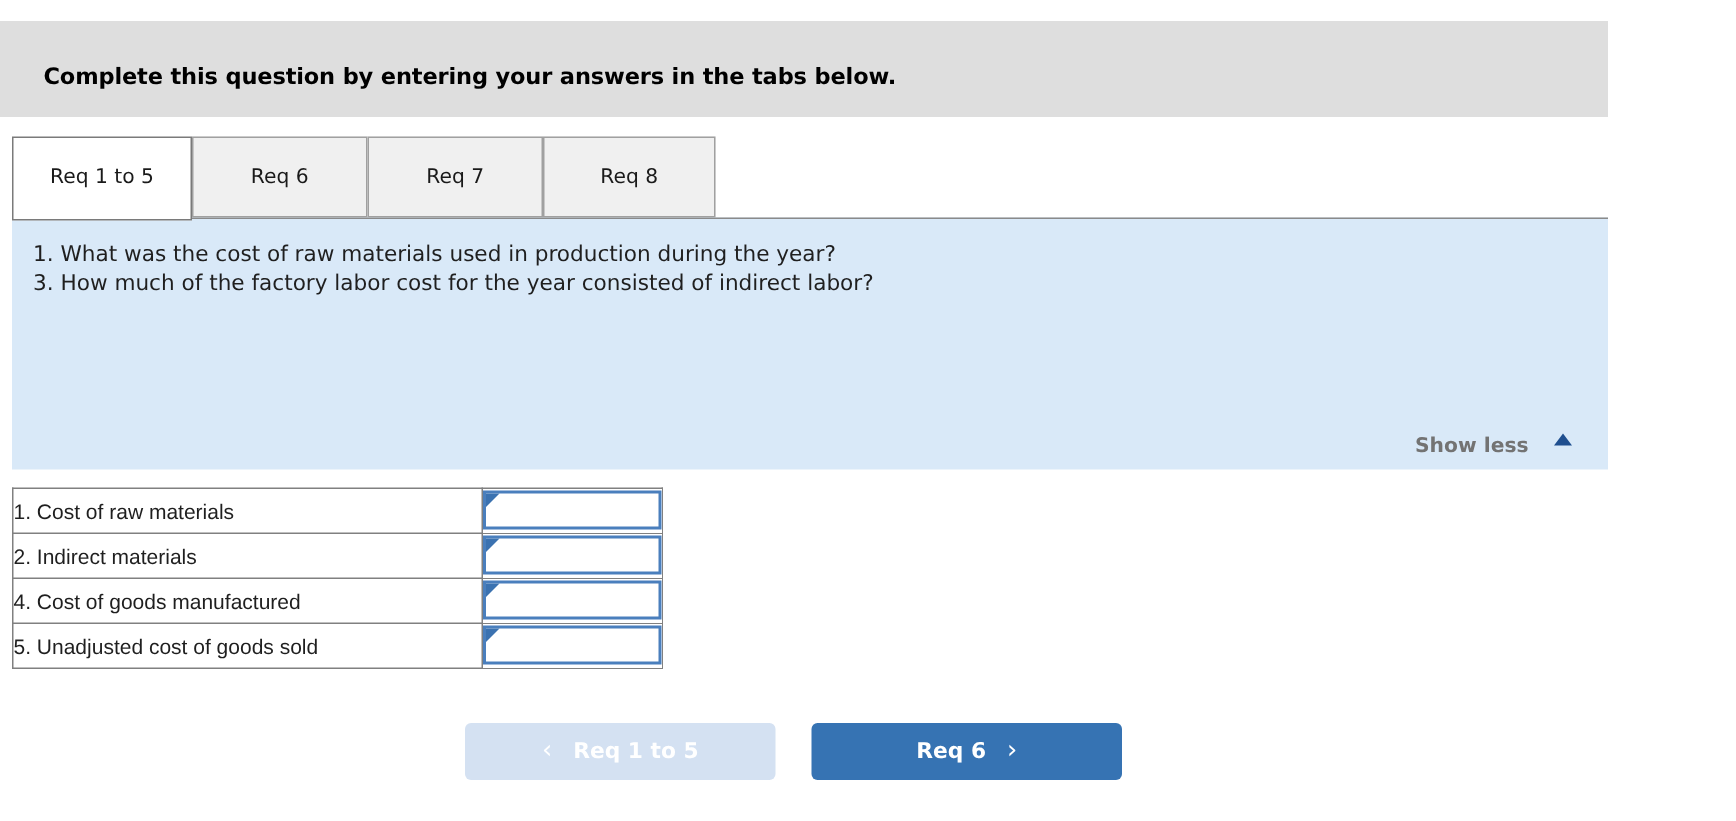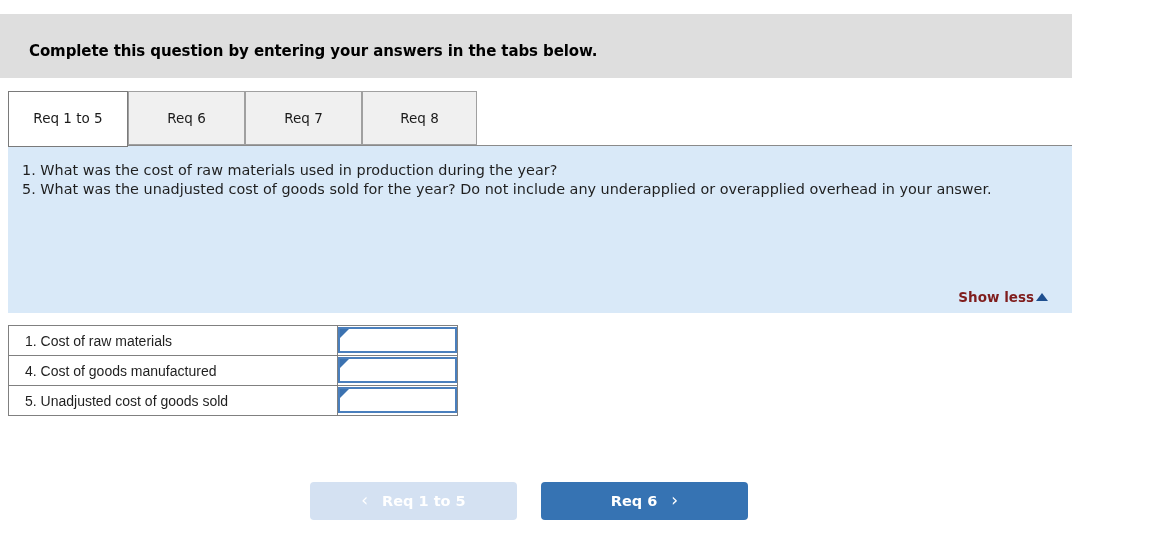--- a/index.html
+++ b/index.html
@@ -92,25 +92,25 @@
   }
   .question-list .q-line {
     white-space: normal;
   }
   .show-less {
     position: absolute;
     right: 24px;
     top: 143px;
     font-size: 13.5px;
     font-weight: bold;
-    color: #7f1d1d;
+    color: #737373;
     cursor: pointer;
     display: flex;
-    align-items: center;
-    gap: 0;
+    align-items: flex-start;
+    gap: 15px;
     white-space: nowrap;
   }
   .show-less .caret {
     display: inline-block;
     width: 0; height: 0;
     border-left: 6px solid transparent;
     border-right: 6px solid transparent;
     border-bottom: 8px solid #1f4f8f;
     margin-left: 2px;
     position: relative;
@@ -128,21 +128,21 @@
   }
   .answer-table td {
     border: 1px solid #808080;
     height: 29px;
     padding: 0;
     vertical-align: middle;
     background: #ffffff;
   }
   .answer-table td.label-cell {
     width: 312px;
-    padding-left: 16px;
+    padding-left: 0;
     font-size: 14px;
     color: #1f1f1f;
     font-family: "Liberation Sans", "DejaVu Sans", sans-serif;
   }
   .answer-table td.input-cell {
     width: 119px;
     padding: 0;
     position: relative;
     border-left: none;
   }
@@ -239,32 +239,41 @@
       <span class="tab-label">Req 7</span>
     </div>
     <div class="tab" style="left: 362px; width: 115px;">
       <span class="tab-label">Req 8</span>
     </div>
   </div>
 
 <div class="question-panel">
   <div class="question-list" id="question-list">
       <div class="q-line">1. What was the cost of raw materials used in production during the year?</div>
-      <div class="q-line">5. What was the unadjusted cost of goods sold for the year? Do not include any underapplied or overapplied overhead in your answer.</div>
+      <div class="q-line">3. How much of the factory labor cost for the year consisted of indirect labor?</div>
     </div>
   <div class="show-less">
     <span>Show less</span>
     <span class="caret"></span>
   </div>
 </div>
 
 <table class="answer-table">
   <tbody id="answer-rows">
       <tr>
         <td class="label-cell">1. Cost of raw materials</td>
+        <td class="input-cell">
+          <div class="input-wrap">
+            <span class="corner-tri"></span>
+            <input type="text" class="answer-input" placeholder="" style="">
+          </div>
+        </td>
+      </tr>
+      <tr>
+        <td class="label-cell">2. Indirect materials</td>
         <td class="input-cell">
           <div class="input-wrap">
             <span class="corner-tri"></span>
             <input type="text" class="answer-input" placeholder="" style="">
           </div>
         </td>
       </tr>
       <tr>
         <td class="label-cell">4. Cost of goods manufactured</td>
         <td class="input-cell">

